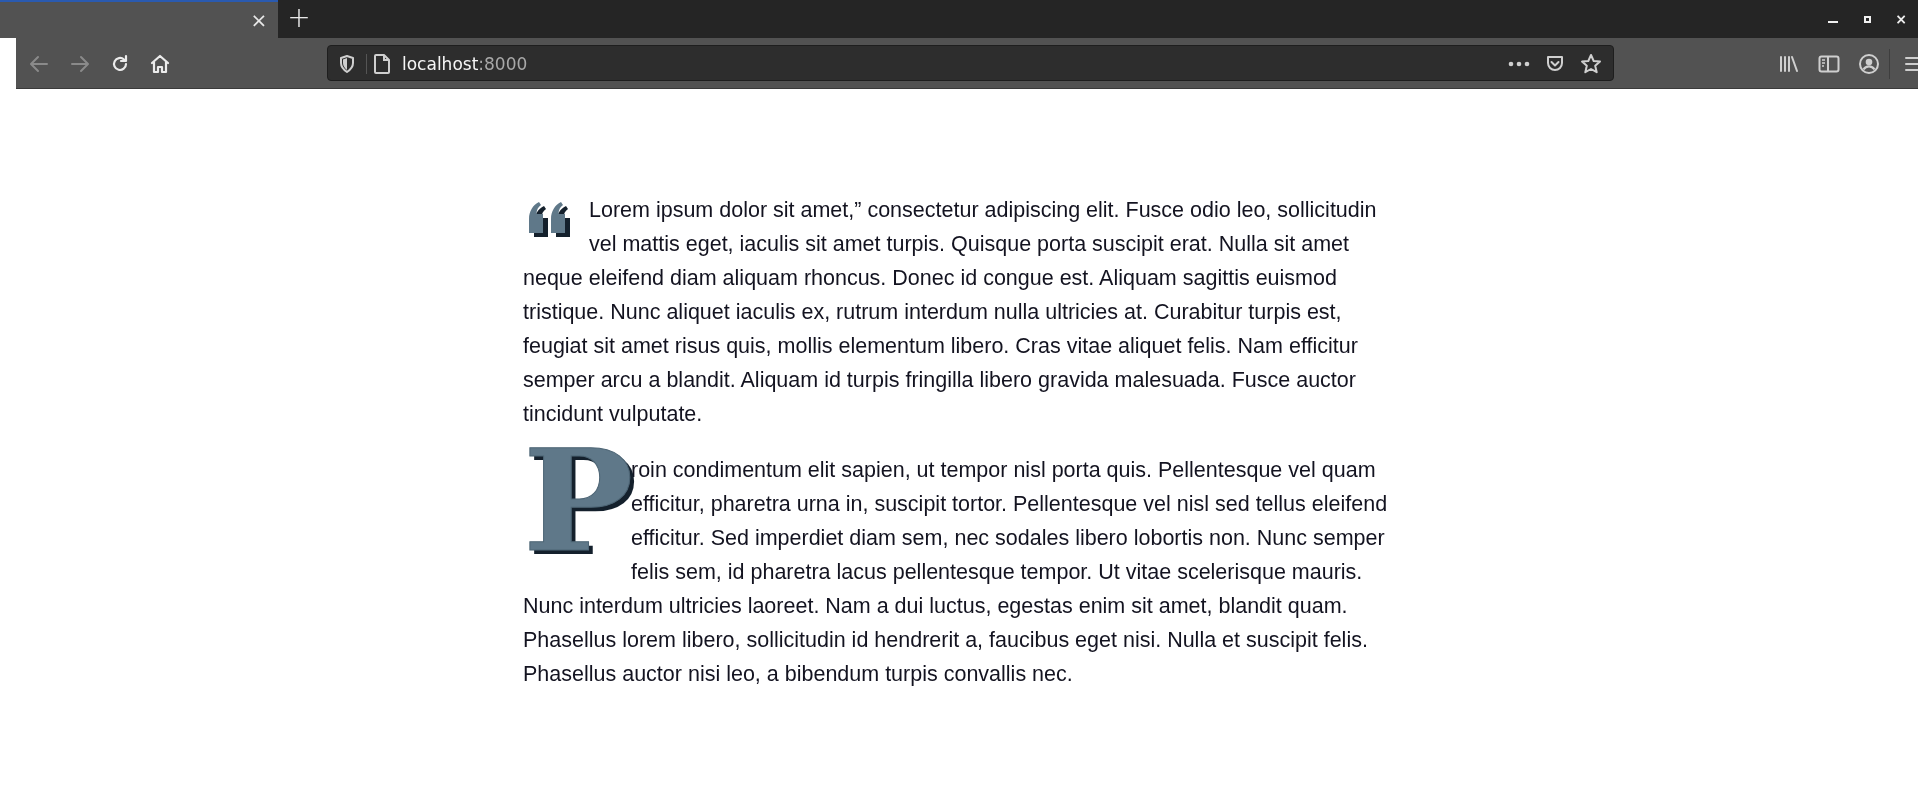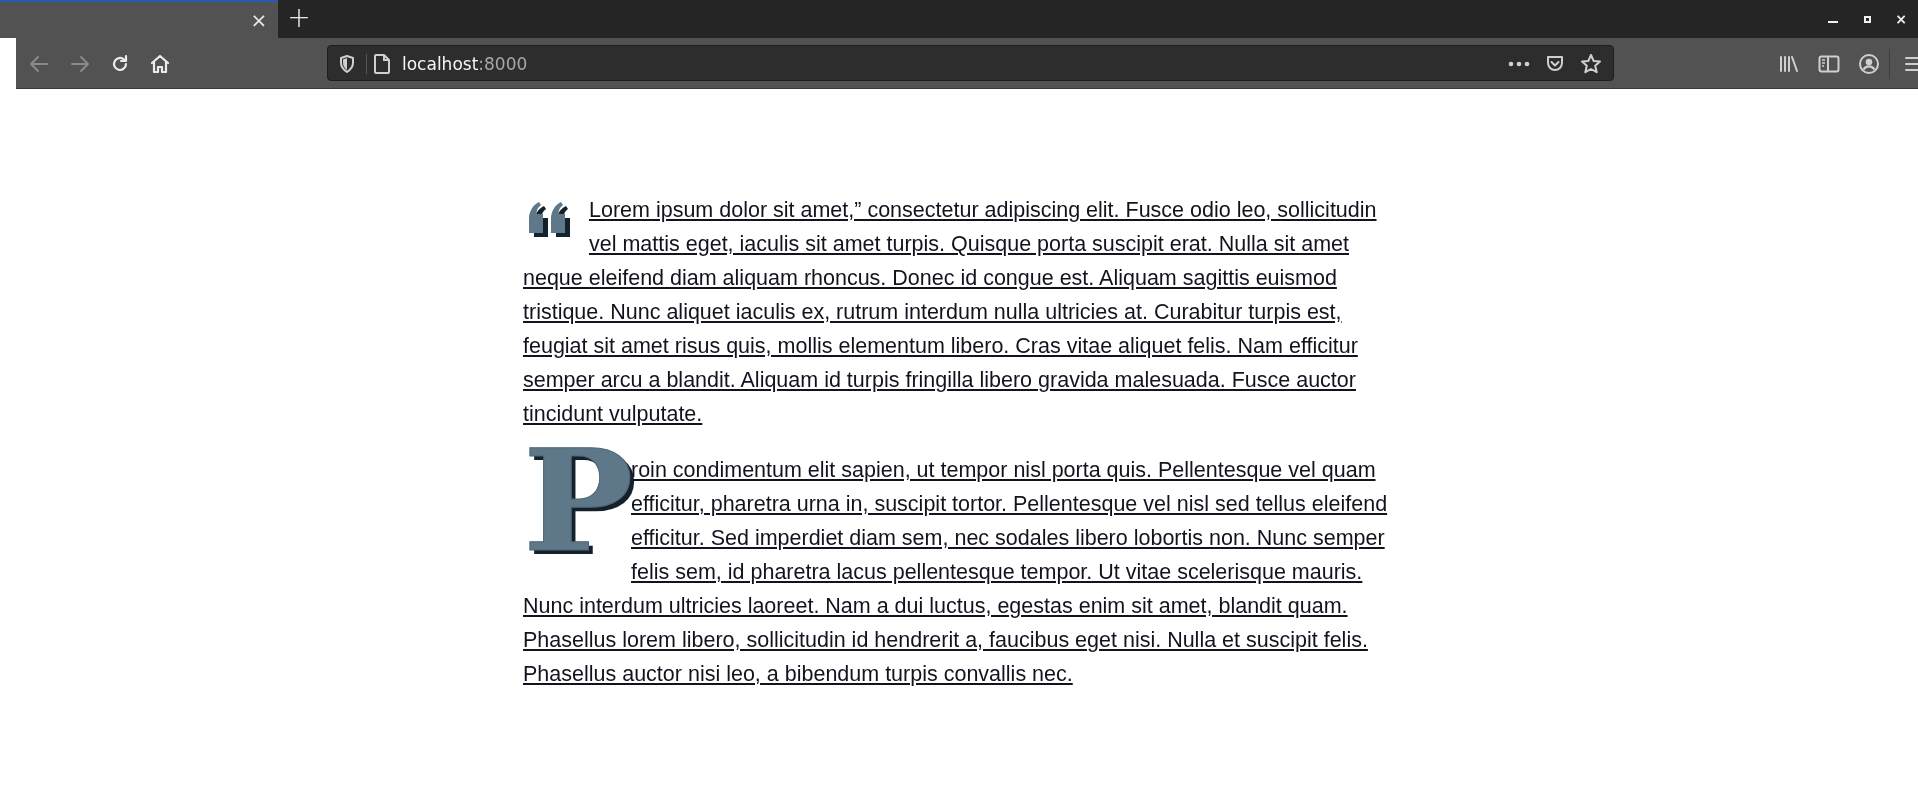--- a/index.html
+++ b/index.html
@@ -62,21 +62,21 @@
     .toolbar-right { position: absolute; right: 0; top: 10px; display: flex; }
     .tb-icon { width: 40px; height: 32px; display: flex; align-items: center; justify-content: center; cursor: pointer; }
     .tb-sep { width: 1px; height: 30px; background: #3e3e3e; margin: 1px 4px 0 0; }
 
     
     .content {
       position: absolute; left: 523px; top: 193px; width: 870px;
       font-family: "Liberation Sans", sans-serif;
       font-size: 21.5px; line-height: 34px; color: #131320;
     }
-    .para { margin-bottom: 22px; text-decoration: underline; }
+    .para { margin-bottom: 22px; }
     .para::after { content: ""; display: block; clear: both; }
     .quote-mark {
       float: left; width: 58px; height: 60px; position: relative;
       margin-right: 8px; margin-top: 2px;
     }
     .drop-cap {
       float: left; width: 98px; height: 110px; position: relative;
       margin-right: 10px; margin-top: 4px;
     }
     .drop-cap-glyph {

